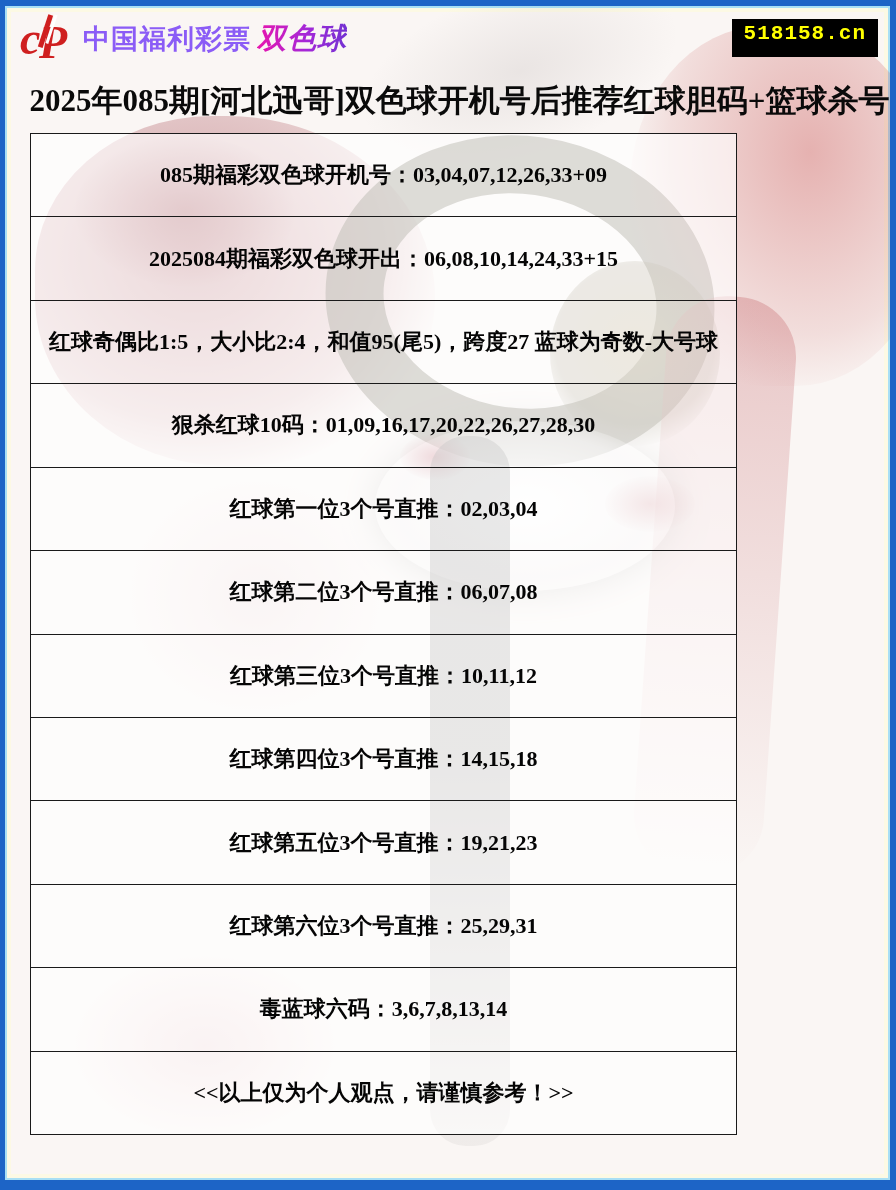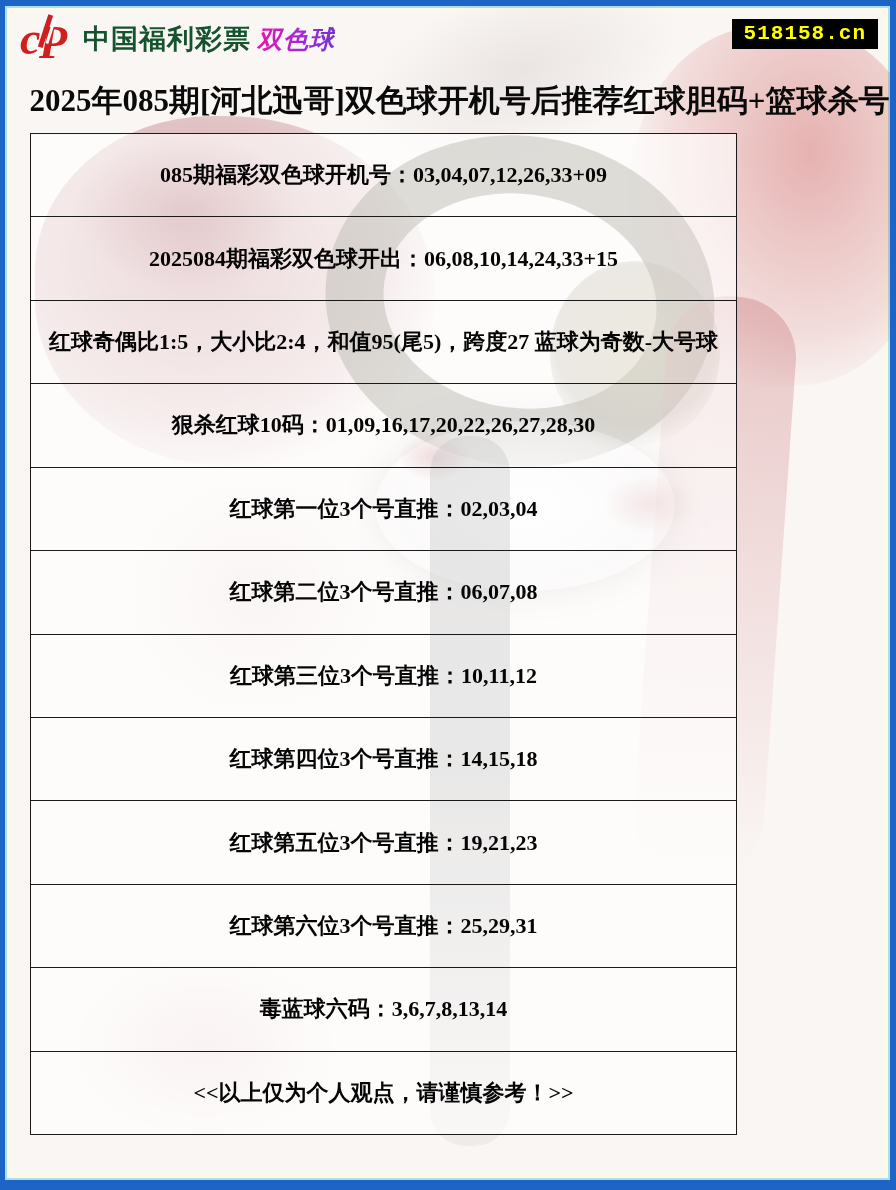--- a/index.html
+++ b/index.html
@@ -36,27 +36,27 @@
     background:radial-gradient(ellipse,rgba(180,60,70,.30),transparent 75%);}
   .a-center-streak{left:425px;top:430px;width:80px;height:710px;border-radius:36px;
     background:linear-gradient(180deg,rgba(95,95,95,.38),rgba(60,60,60,.30) 45%,rgba(90,88,86,.18) 80%,rgba(120,118,116,.08));}
   .a-bottom-blotch{left:70px;top:950px;width:260px;height:180px;border-radius:50%;
     background:radial-gradient(ellipse,rgba(214,146,156,.26),transparent 74%);}
   .a-pink-mid{left:120px;top:470px;width:260px;height:240px;border-radius:50%;
     background:radial-gradient(ellipse,rgba(205,150,158,.20),transparent 72%);}
   
   .logo{position:absolute;left:14px;top:4px;height:58px;display:flex;align-items:center;gap:6px;}
   .emblem{width:58px;height:54px;}
-  .brand{font-family:"Liberation Sans","DejaVu Sans",sans-serif;font-weight:bold;font-size:27px;color:#14532d;letter-spacing:1px;}
-  .product{font-family:"Liberation Sans","DejaVu Sans",sans-serif;font-weight:bold;font-style:italic;font-size:25px;
+  .brand{font-family:"Liberation Sans","DejaVu Sans",sans-serif;font-weight:bold;font-size:27px;color:#8b5cf6;letter-spacing:1px;}
+  .product{font-family:"Liberation Sans","DejaVu Sans",sans-serif;font-weight:bold;font-style:italic;font-size:29px;
     background:linear-gradient(90deg,#e815ae 0%,#a428d8 55%,#7331d2 100%);
     -webkit-background-clip:text;background-clip:text;color:transparent;letter-spacing:1px;}
   .badge{position:absolute;right:12px;top:13px;background:#000000;color:#ffff00;
     font-family:"Liberation Mono","DejaVu Sans Mono",monospace;font-weight:bold;font-size:21px;
-    padding:3px 12px 4px 12px;letter-spacing:1px;}
+    padding:3px 12px 12px 12px;letter-spacing:1px;}
   .title{position:absolute;left:0;top:62px;width:100%;margin:12px;text-align:center;
     font-size:31px;font-weight:bold;color:#0a0a0a;letter-spacing:0px;}
   
   .ptable{position:absolute;left:25px;top:127px;width:707px;height:1002px;
     border:1px solid #1a1a1a;box-sizing:border-box;display:flex;flex-direction:column;}
   .prow{flex:1 1 0;display:flex;background:rgba(255,255,255,.64);}
   .prow + .prow{border-top:1px solid #1a1a1a;}
   .pcell{flex:1 1 0;display:flex;align-items:center;justify-content:center;
     font-size:22px;font-weight:bold;color:#050505;text-align:center;padding:0 8px;box-sizing:border-box;}
   .pcell + .pcell{border-left:1px solid #1a1a1a;}

